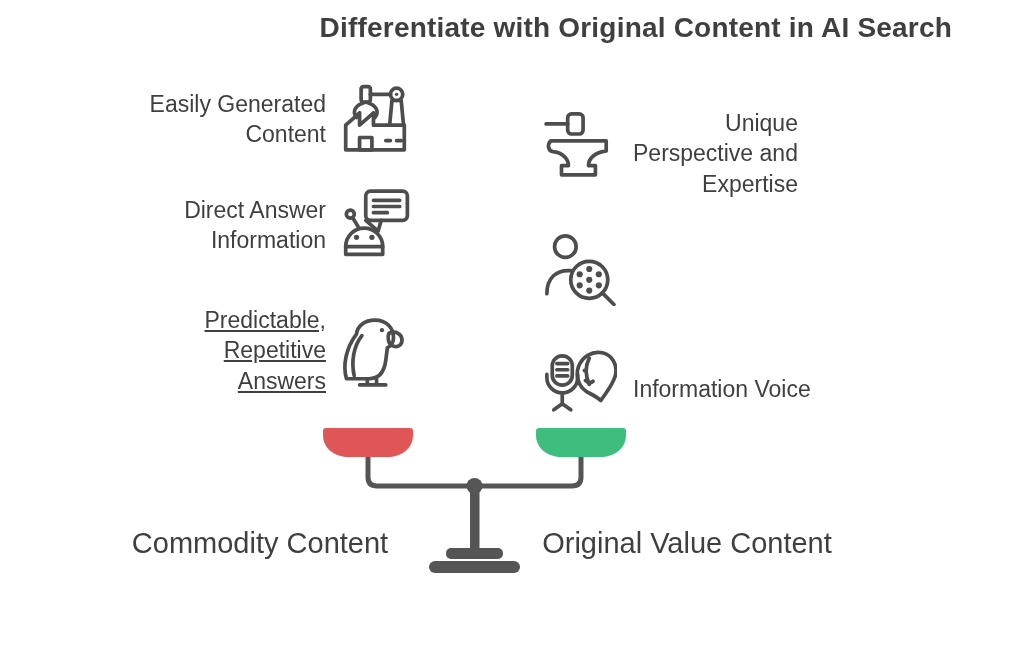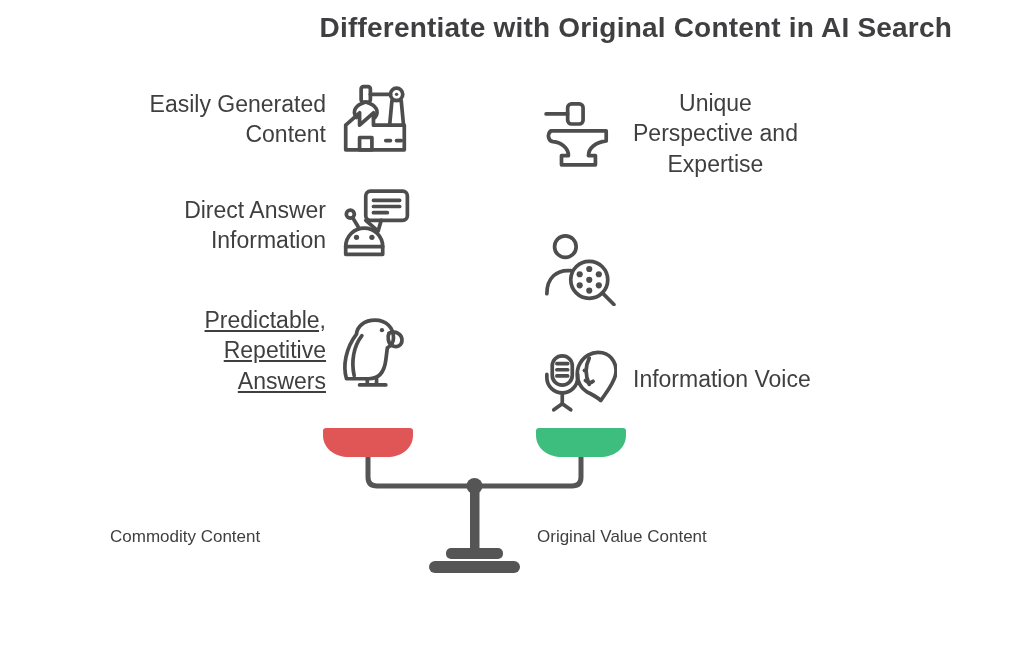--- a/index.html
+++ b/index.html
@@ -11,28 +11,28 @@
     position:absolute;top:12px;left:0;width:952px;text-align:right;
     font-size:28px;font-weight:700;color:#3F3F41;letter-spacing:.2px;
   }
   .item{position:absolute;display:flex;align-items:center;}
   .item-left{left:40px;width:372px;justify-content:flex-end;gap:12px;}
   .item-right{left:543px;width:400px;justify-content:flex-start;gap:16px;}
   .item-text{
     font-size:23px;line-height:1.32;white-space:pre-line;color:#3F3F3F;
   }
   .item-left .item-text{text-align:right;}
-  .item-right .item-text{text-align:center;}
+  .item-right .item-text{text-align:right;margin-top:20px;}
   .icon{flex:0 0 auto;stroke:#4D4D4D;}
   .icon *{fill:none;stroke-width:2.4;stroke-linecap:round;stroke-linejoin:round;}
   .icon .fdot{fill:#4D4D4D;stroke:none;}
   .scale-svg{position:absolute;left:0;top:0;pointer-events:none;}
   .scale-label{
-    position:absolute;top:527px;width:300px;
-    font-size:17px;color:#3F3F3F;
+    position:absolute;top:527px;width:300px;text-align:center;
+    font-size:29px;color:#3F3F3F;
   }
   .label-left{left:110px;}
   .label-right{left:537px;}
 </style>
 </head>
 <body>
 
 <div class="title">Differentiate with Original Content in AI Search</div>
 
 <div class="item item-left" style="top:82px;">

